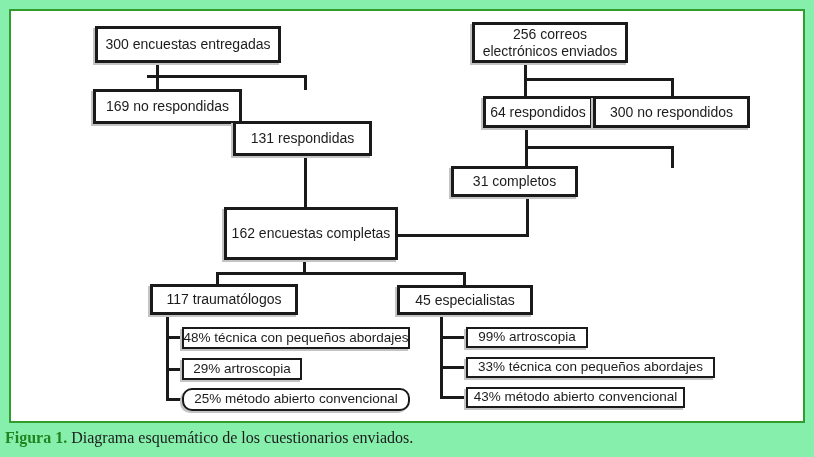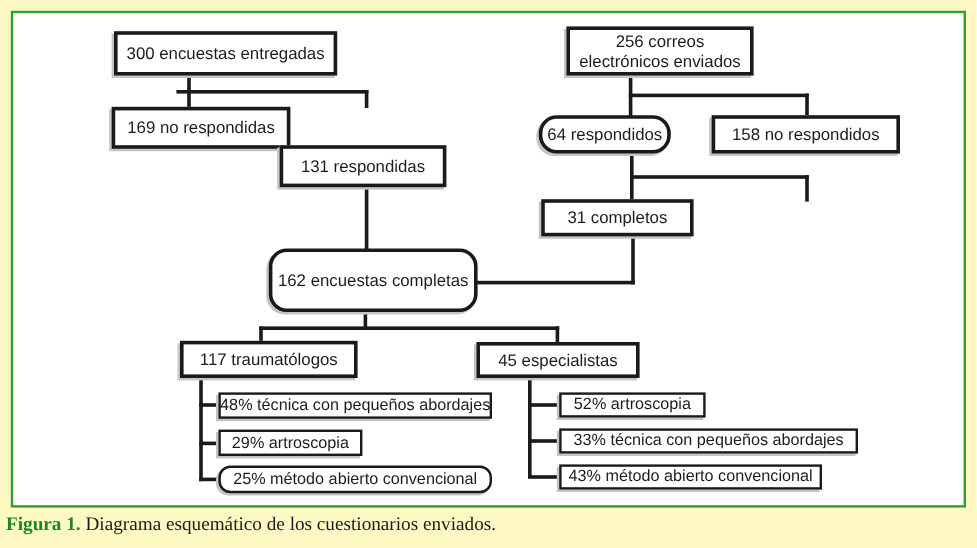--- a/index.html
+++ b/index.html
@@ -4,21 +4,21 @@
 <style>
   html, body {
     margin: 0;
     padding: 0;
     background: #ffffff;
   }
   .figure {
     position: relative;
     width: 814px;
     height: 457px;
-    background: #fef9c3;
+    background: #86efac;
     overflow: hidden;
     font-family: "Liberation Sans", sans-serif;
     text-decoration: underline;
   }
   .frame {
     position: absolute;
     left: 9px;
     top: 9px;
     width: 792px;
     height: 410px;
@@ -105,29 +105,29 @@
 
   <div class="ln" style="left:440px; top:314px; width:3px;  height:84px;"></div>
   <div class="ln" style="left:440px; top:336px; width:27px; height:3px;"></div>
   <div class="ln" style="left:440px; top:366px; width:27px; height:3px;"></div>
   <div class="ln" style="left:440px; top:396px; width:27px; height:3px;"></div>
 
   <div class="box" style="left:95px;  top:26px;  width:186px; height:37px;">300 encuestas entregadas</div>
   <div class="box" style="left:77px;  top:89px;  width:149px; height:35px;margin-left:16px;">169 no respondidas</div>
   <div class="box" style="left:233px; top:89px;  width:139px; height:35px;margin-top:32px;">131 respondidas</div>
   <div class="box wrap" style="left:472px; top:22px;  width:156px; height:41px;">256 correos electrónicos enviados</div>
-  <div class="box" style="left:449px; top:96px;  width:110px; height:32px;border-radius:15px;">64 respondidos</div>
-  <div class="box" style="left:593px; top:96px;  width:157px; height:32px;">158 no respondidos</div>
+  <div class="box" style="left:483px; top:96px;  width:110px; height:32px;">64 respondidos</div>
+  <div class="box" style="left:593px; top:96px;  width:157px; height:32px;">300 no respondidos</div>
   <div class="box" style="left:451px; top:166px; width:127px; height:31px;">31 completos</div>
-  <div class="box" style="left:224px; top:207px; width:174px; height:53px;border-radius:15px;">162 encuestas completas</div>
+  <div class="box" style="left:224px; top:207px; width:174px; height:53px;">162 encuestas completas</div>
   <div class="box" style="left:150px; top:284px; width:148px; height:31px;">117 traumatólogos</div>
   <div class="box" style="left:397px; top:285px; width:136px; height:30px;">45 especialistas</div>
   <div class="box thin" style="left:182px; top:327px; width:228px; height:22px;">48% técnica con pequeños abordajes</div>
   <div class="box thin" style="left:182px; top:358px; width:120px; height:22px;">29% artroscopia</div>
   <div class="box thin" style="left:182px; top:388px; width:228px; height:23px;border-radius:10px;">25% método abierto convencional</div>
-  <div class="box thin" style="left:466px; top:327px; width:122px; height:21px;">52% artroscopia</div>
+  <div class="box thin" style="left:466px; top:327px; width:122px; height:21px;">99% artroscopia</div>
   <div class="box thin" style="left:466px; top:357px; width:249px; height:21px;">33% técnica con pequeños abordajes</div>
   <div class="box thin" style="left:466px; top:387px; width:219px; height:21px;">43% método abierto convencional</div>
 
   <p class="caption">
     <span class="cap-label">Figura 1.</span><span class="cap-text">Diagrama esquemático de los cuestionarios enviados.</span>
   </p>
 </div>
 
 </body></html>

